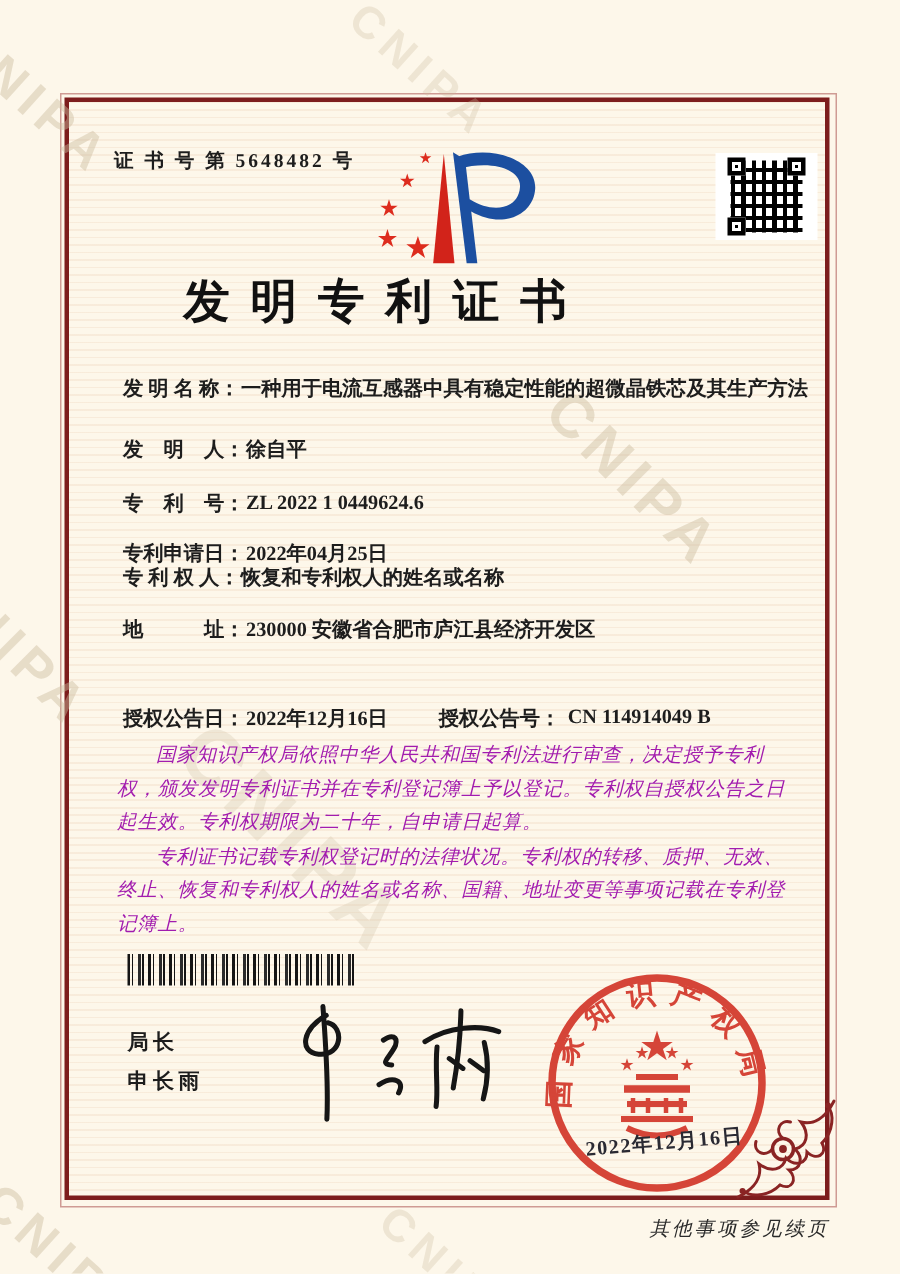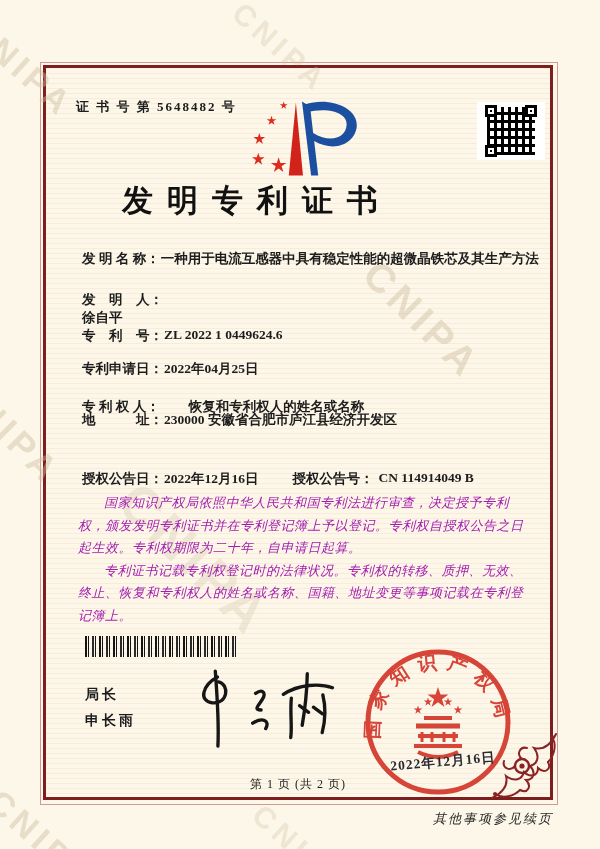--- a/index.html
+++ b/index.html
@@ -117,33 +117,33 @@
         <div class="finder f3"></div>
     </div>
   </div>
 
   <div class="title">发明专利证书</div>
 
   <div class="row" style="top:250px;">
     <span class="lab">发 明 名 称：</span>
     <span class="val">一种用于电流互感器中具有稳定性能的超微晶铁芯及其生产方法</span>
   </div>
-  <div class="row" style="top:291px;flex-direction:column;">
+  <div class="row" style="top:291px;">
     <span class="lab">发　明　人：</span>
     <span class="val">徐自平</span>
   </div>
   <div class="row" style="top:327px;">
     <span class="lab">专　利　号：</span>
     <span class="val">ZL 2022 1 0449624.6</span>
   </div>
   <div class="row" style="top:360px;">
     <span class="lab">专利申请日：</span>
     <span class="val">2022年04月25日</span>
   </div>
-  <div class="row" style="top:398px;gap:28px;">
+  <div class="row" style="top:376px;">
     <span class="lab">专 利 权 人：</span>
     <span class="val">恢复和专利权人的姓名或名称</span>
   </div>
   <div class="row" style="top:411px;">
     <span class="lab">地　　　址：</span>
     <span class="val">230000 安徽省合肥市庐江县经济开发区</span>
   </div>
   <div class="row" style="top:470px;">
     <span class="lab">授权公告日：</span>
     <span class="val">2022年12月16日</span>
@@ -208,16 +208,15 @@
       <path d="M36,31 C30,26 34,18 41,20"></path>
       <path d="M29,38 C24,44 16,40 18,33"></path>
     </g>
     <g fill="#8a2424">
       <circle cx="36" cy="38" r="2.6"></circle>
       <circle cx="66" cy="9" r="2"></circle>
       <circle cx="9" cy="66" r="2"></circle>
     </g>
   </svg>
 
-  <div class="page-num">第 1 页 (共 2 页)</div>
   <div class="cont-note">其他事项参见续页</div>
 
 </div>
 
 </body></html>

